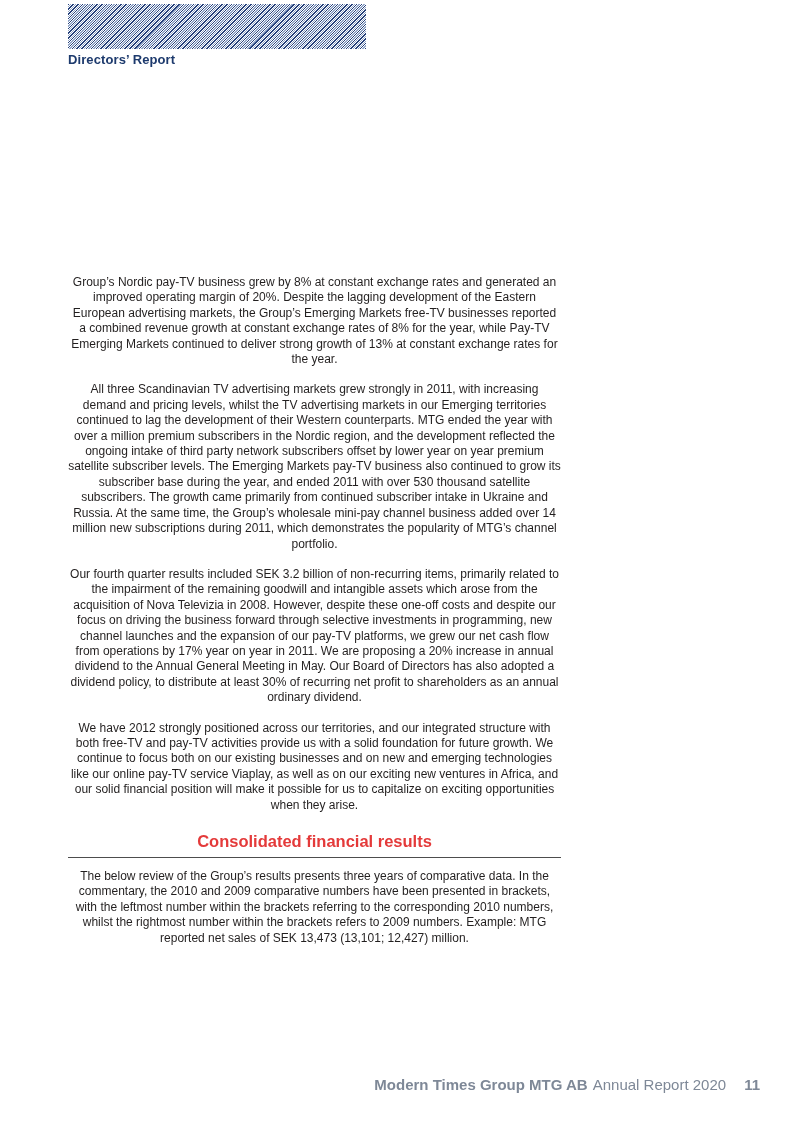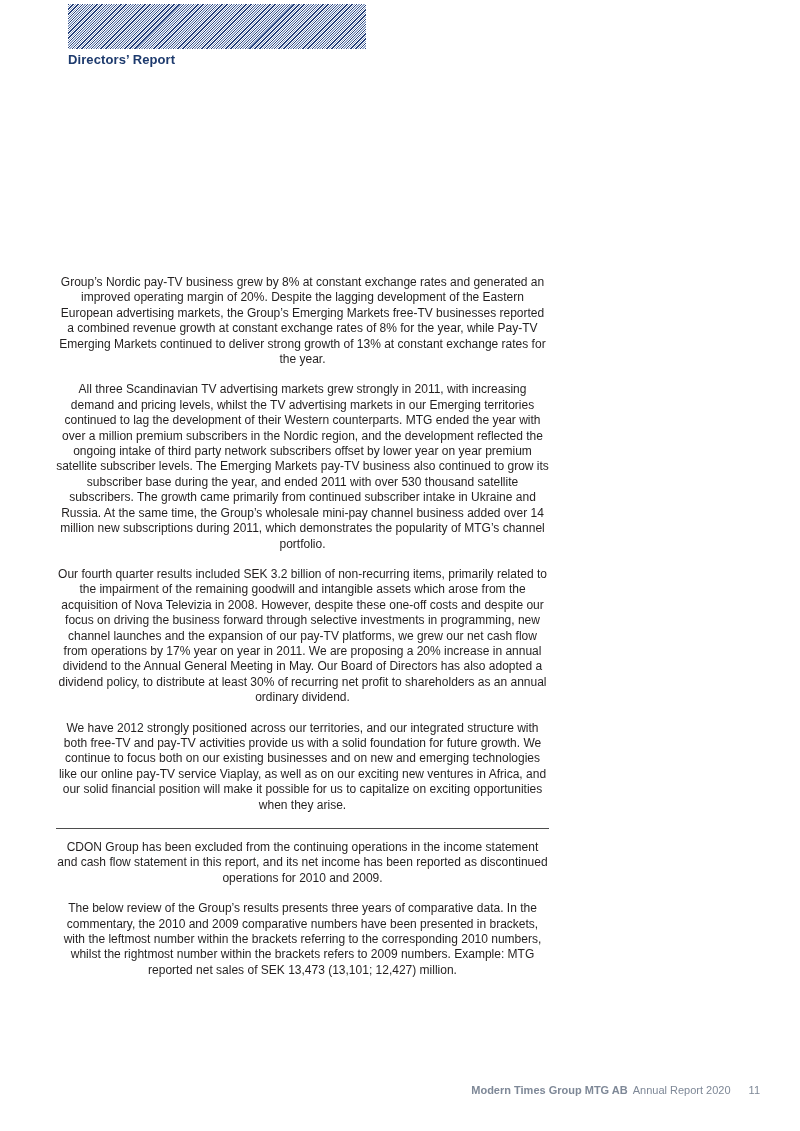--- a/index.html
+++ b/index.html
@@ -30,21 +30,21 @@
     position: absolute;
     left: 68px;
     top: 52px;
     font-size: 13px;
     font-weight: bold;
     color: #1d3a6d;
     letter-spacing: 0.1px;
   }
   .content {
     position: absolute;
-    left: 56px;
+    left: 68px;
     top: 275px;
     width: 493px;
     color: #221f1f;
     font-size: 12px;
     line-height: 15.4px;
   }
   .content p { margin: 0 0 15px 0; }
   .section-heading {
     margin: 19px 0 0 0;
     font-size: 16.5px;
@@ -55,48 +55,48 @@
   .rule {
     border: none;
     border-top: 1px solid #4d4d4d;
     height: 0;
     margin: 6px 0 11px 0;
   }
   .footer {
     position: absolute;
     top: 1076px;
     right: 40px;
-    font-size: 11px;
+    font-size: 15px;
     color: #7e8897;
     display: flex;
     align-items: baseline;
     gap: 5px;
     white-space: nowrap;
   }
   .footer .bold { font-weight: bold; }
-  .footer .pagenum { margin-left: 13px; font-weight: normal; margin-top: 8px; }
+  .footer .pagenum { margin-left: 13px; font-weight: bold; }
 </style>
 </head>
 <body>
 
 <div class="page">
 
   <div class="hatch"></div>
 
   <div class="doc-label">Directors’ Report</div>
 
   <div class="content">
     <p>Group’s Nordic pay-TV business grew by 8% at constant exchange rates and generated an improved operating margin of 20%. Despite the lagging development of the Eastern European advertising markets, the Group’s Emerging Markets free-TV businesses reported a combined revenue growth at constant exchange rates of 8% for the year, while Pay-TV Emerging Markets continued to deliver strong growth of 13% at constant exchange rates for the year.</p>
     <p>All three Scandinavian TV advertising markets grew strongly in 2011, with increasing demand and pricing levels, whilst the TV advertising markets in our Emerging territories continued to lag the development of their Western counterparts. MTG ended the year with over a million premium subscribers in the Nordic region, and the development reflected the ongoing intake of third party network subscribers offset by lower year on year premium satellite subscriber levels. The Emerging Markets pay-TV business also continued to grow its subscriber base during the year, and ended 2011 with over 530 thousand satellite subscribers. The growth came primarily from continued subscriber intake in Ukraine and Russia. At the same time, the Group’s wholesale mini-pay channel business added over 14 million new subscriptions during 2011, which demonstrates the popularity of MTG’s channel portfolio.</p>
     <p>Our fourth quarter results included SEK 3.2 billion of non-recurring items, primarily related to the impairment of the remaining goodwill and intangible assets which arose from the acquisition of Nova Televizia in 2008. However, despite these one-off costs and despite our focus on driving the business forward through selective investments in programming, new channel launches and the expansion of our pay-TV platforms, we grew our net cash flow from operations by 17% year on year in 2011. We are proposing a 20% increase in annual dividend to the Annual General Meeting in May. Our Board of Directors has also adopted a dividend policy, to distribute at least 30% of recurring net profit to shareholders as an annual ordinary dividend.</p>
     <p>We have 2012 strongly positioned across our territories, and our integrated structure with both free-TV and pay-TV activities provide us with a solid foundation for future growth. We continue to focus both on our existing businesses and on new and emerging technologies like our online pay-TV service Viaplay, as well as on our exciting new ventures in Africa, and our solid financial position will make it possible for us to capitalize on exciting opportunities when they arise.</p>
 
+    <h2 class="section-heading">Consolidated financial results</h2>
     <hr class="rule">
 
-    <p>CDON Group has been excluded from the continuing operations in the income statement and cash flow statement in this report, and its net income has been reported as discontinued operations for 2010 and 2009.</p>
     <p>The below review of the Group’s results presents three years of comparative data. In the commentary, the 2010 and 2009 comparative numbers have been presented in brackets, with the leftmost number within the brackets referring to the corresponding 2010 numbers, whilst the rightmost number within the brackets refers to 2009 numbers. Example: MTG reported net sales of SEK 13,473 (13,101; 12,427) million.</p>
   </div>
 
   <div class="footer">
     <span class="bold">Modern Times Group MTG AB</span>
     <span>Annual Report 2020</span>
     <span class="pagenum">11</span>
   </div>
 
 </div>

